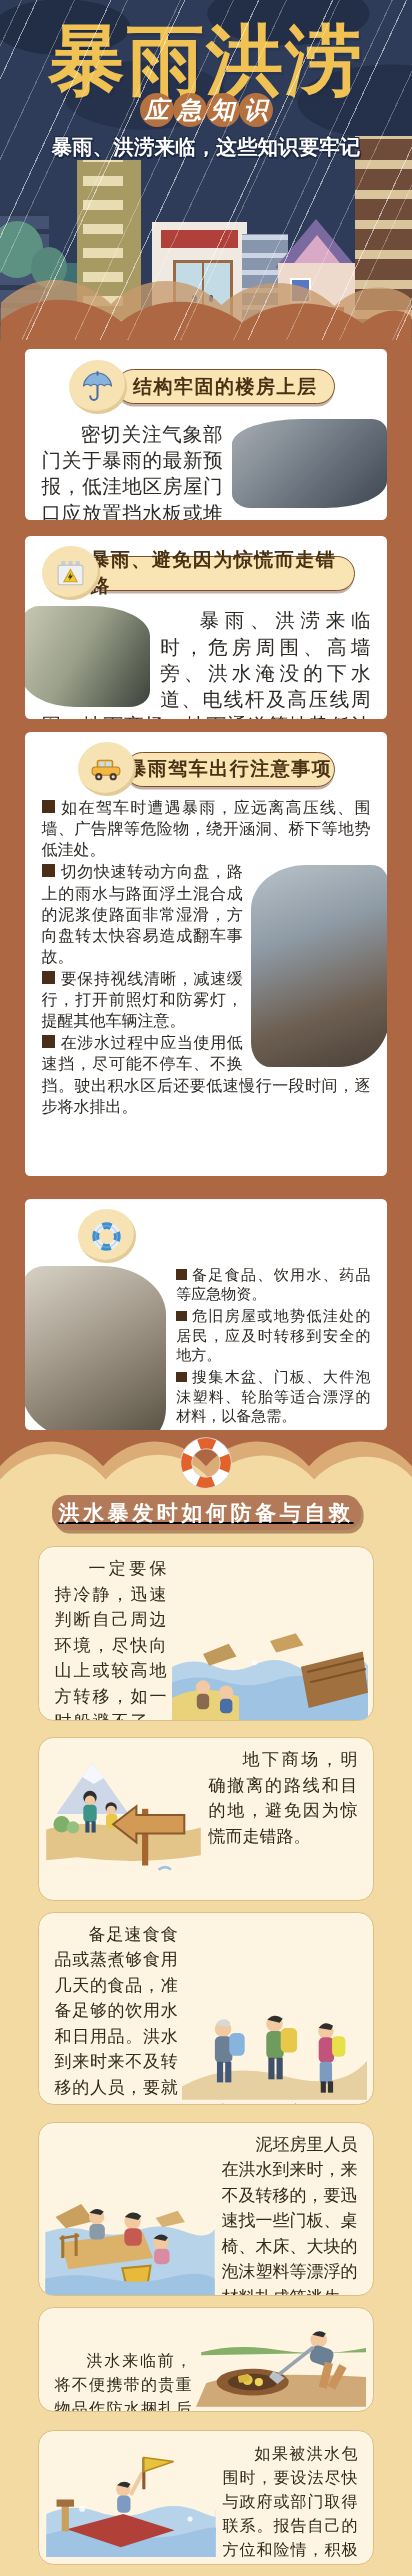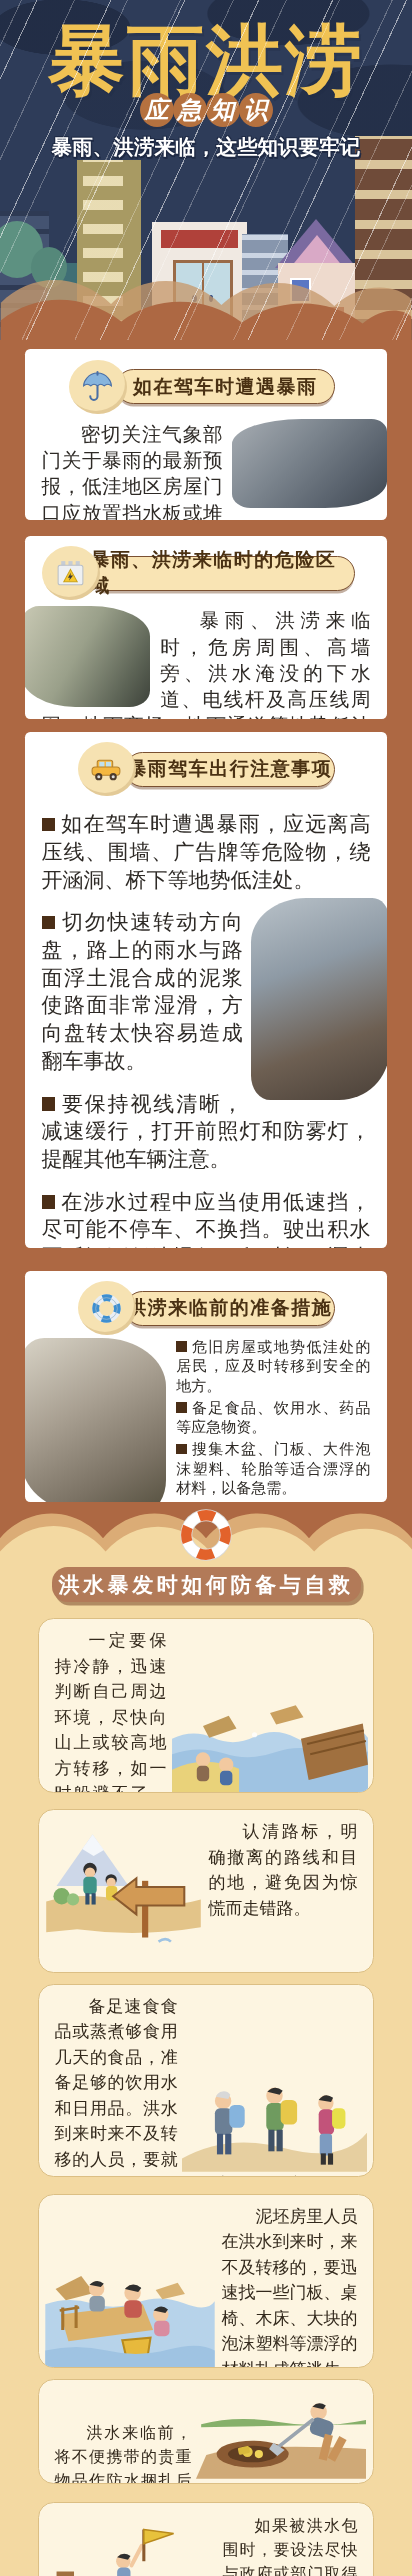--- a/index.html
+++ b/index.html
@@ -57,36 +57,36 @@
   .h-win{position:absolute;bottom:37px;left:12.4px;width:16.5px;height:20.6px;background:#5a77c4;border:2.1px solid #fff;}
   .b-brown{left:355px;width:57px;height:204px;background:#6f4b39;
     background-image:repeating-linear-gradient(0deg,transparent 0 20.6px,#d9c49b 20.6px 30px);}
   .flood-svg{position:absolute;left:0;bottom:0;z-index:5;display:block;}
 
   
   .brown{background:#ad6843;padding:9.3px 25px 0;}
   .wcard{background:#fff;border-radius:5.2px;overflow:hidden;padding:7.2px 16.5px 0;box-sizing:border-box;position:relative;}
   .c1{height:171px;margin-bottom:15.5px;}
   .c2{height:183px;margin-bottom:13px;}
-  .c3{height:516px;margin-bottom:23px;}
+  .c3{height:444px;margin-bottom:23px;}
   .c4{height:231px;}
   .sec-head{display:flex;align-items:center;position:relative;margin-top:3.1px;}
   .oval{width:58px;height:54px;border-radius:50%;background:#f6e2b2;flex:0 0 auto;
     display:flex;align-items:center;justify-content:center;position:relative;z-index:2;
     box-shadow:inset -2.1px -3.1px 0 rgba(170,130,70,.25);}
   .pill{flex:1 1 auto;margin-left:-10.3px;height:33px;background:#f9e4b4;border:1.5px solid #7a5031;border-radius:18.5px;
     display:flex;align-items:center;justify-content:center;position:relative;z-index:1;
     box-shadow:0 3.6px 0 -1px rgba(122,80,49,.45);}
   .pill span{font-size:19px;font-weight:bold;color:#4a3113;letter-spacing:1.5px;}
   .m1{margin-left:27px;margin-right:36px;}
   .m2{margin-left:0;margin-right:15.5px;}
   .m3{margin-left:36px;margin-right:36px;}
   .body-txt{font-size:19.6px;line-height:1.34;color:#2e2a26;margin:8.2px 0 0;text-align:justify;}
   .indent{text-indent:2em;}
-  .bullet{font-size:21px;line-height:1.32;color:#2e2a26;margin:15px 0 0;text-align:justify;}
+  .bullet{font-size:16px;line-height:1.32;color:#2e2a26;margin:1px 0 0;text-align:justify;}
   .sq{display:inline-block;width:13.4px;height:13.4px;background:#4a2e17;margin-right:5.2px;vertical-align:baseline;}
   .c4 .bullet{font-size:15px;line-height:1.3;margin:2.6px 0 0;}
   .c4 .sq{width:10.3px;height:10.3px;margin-right:4.1px;}
   .photo{border-radius:45% 10% 40% 12% / 28% 14% 30% 16%;}
   .ph1{float:right;width:155px;height:89px;margin:5.2px -16.5px 3.1px 9.3px;
     background:linear-gradient(135deg,#a7adb3 0%,#7c858e 40%,#57606b 75%,#3f4750 100%);}
   .ph2{float:left;width:129px;height:101px;margin:6.2px 10.3px 3.1px -20.6px;
     background:linear-gradient(120deg,#c9c9b4 0%,#9aa08a 45%,#5d6456 80%,#3d423a 100%);
     border-radius:14% 46% 16% 42% / 18% 30% 16% 32%;}
   .ph3{float:right;width:138px;height:202px;margin:4.1px -18.5px 3.1px 8.2px;
@@ -98,21 +98,21 @@
 
   
   .transition{position:relative;height:63px;background:#ad6843;overflow:visible;z-index:2;}
   .transition svg.waves{position:absolute;left:0;top:0;display:block;}
   .buoy{position:absolute;left:50%;top:4.1px;margin-left:-29px;z-index:3;}
 
   
   .flood-guide{background:#f3d9a2;padding:2.6px 0 0;position:relative;z-index:1;}
   .banner{width:309px;height:35px;margin:0 auto 15.5px;background:#b27a58;border-radius:15.5px;
     display:flex;align-items:center;justify-content:center;
-    box-shadow:2.6px 3.6px 0 rgba(122,74,46,.55);}
+    box-shadow:2.6px 3.6px 0 rgba(122,74,46,.55);text-decoration:underline;}
   .banner span{color:#fff;font-size:21px;font-weight:bold;letter-spacing:3.6px;}
   .cream{width:336px;margin:0 auto;background:#fdf5e1;border:1px solid #dcbf84;border-radius:15.5px;
     box-sizing:border-box;padding:9.3px 15.5px;overflow:hidden;}
   .cream p{font-size:17px;line-height:1.5;color:#33291c;margin:0;text-indent:2em;text-align:justify;}
   .ilA{float:right;width:196px;height:116px;margin:49px -10.3px 0 5.2px;}
   .ilB{float:left;width:155px;height:135px;margin:0 7.2px 0 -8.2px;}
   .ilC{float:right;width:185px;height:101px;margin:77px -9.3px 0 4.1px;}
   .ilD{float:left;width:170px;height:116px;margin:49px 6.2px 0 -9.3px;}
   .ilE{float:right;width:170px;height:86px;margin:0 -8.2px 0 4.1px;}
   .ilF{float:left;width:170px;height:115px;margin:0 6.2px 0 -8.2px;}
@@ -188,41 +188,41 @@
     <section class="wcard c1">
       <div class="sec-head m1">
         <div class="oval">
           <svg width="33" height="33" viewBox="0 0 64 64">
             <path d="M32 6 C14 6 5 22 5 31 q7 -7 14 0 q6 -7 13 0 q6 -7 13 0 q7 -7 14 0 C59 22 50 6 32 6 Z" fill="#86b4dd" stroke="#4a6fa5" stroke-width="2"></path>
             <path d="M32 31 v20 a7 7 0 0 1 -14 0" fill="none" stroke="#4a6fa5" stroke-width="4" stroke-linecap="round"></path>
             <line x1="32" y1="4" x2="32" y2="9" stroke="#4a6fa5" stroke-width="4" stroke-linecap="round"></line>
           </svg>
         </div>
         <div class="pill">
-          <span>如在驾车时遭遇暴雨</span>
+          <span>结构牢固的楼房上层</span>
         </div>
       </div>
       <div class="photo ph1"></div>
       <p class="body-txt indent">密切关注气象部门关于暴雨的最新预报，低洼地区房屋门口应放置挡水板或堆砌土坡，及时清理室外排水管道设施，保持排水畅通。</p>
     </section>
 
     <section class="wcard c2">
       <div class="sec-head m2">
         <div class="oval">
           <svg width="33" height="33" viewBox="0 0 64 64">
             <rect x="14" y="8" width="8" height="10" fill="#c6ccd4"></rect>
               <rect x="28" y="8" width="8" height="10" fill="#c6ccd4"></rect>
               <rect x="42" y="8" width="8" height="10" fill="#c6ccd4"></rect>
             <rect x="8" y="16" width="48" height="38" rx="4" fill="#eef0f2" stroke="#b9bfc7" stroke-width="2"></rect>
             <polygon points="32,24 45,48 19,48" fill="#f6c62d" stroke="#caa21a" stroke-width="2"></polygon>
             <polygon points="33,30 27,40 31,40 29,46 37,36 32,36" fill="#3a3a3a"></polygon>
           </svg>
         </div>
         <div class="pill">
-          <span>暴雨、洪涝来临时的危险区域</span>
+          <span>暴雨、避免因为惊慌而走错路</span>
         </div>
       </div>
       <div class="photo ph2"></div>
       <p class="body-txt indent">暴雨、洪涝来临时，危房周围、高墙旁、洪水淹没的下水道、电线杆及高压线周围、地下商场、地下通道等地势低洼处都是需要警惕的危险区域。</p>
     </section>
 
     <section class="wcard c3">
       <div class="sec-head m3">
         <div class="oval">
           <svg width="35" height="33" viewBox="0 0 68 64">
@@ -249,27 +249,24 @@
 
     <section class="wcard c4">
       <div class="sec-head m3">
         <div class="oval">
           <svg width="33" height="33" viewBox="0 0 64 64">
             <circle cx="32" cy="32" r="21" fill="none" stroke="#e8eef4" stroke-width="13"></circle>
             <circle cx="32" cy="32" r="21" fill="none" stroke="#3e8fd0" stroke-width="13" stroke-dasharray="16.5 16.5" transform="rotate(-22 32 32)"></circle>
             <circle cx="32" cy="32" r="21" fill="none" stroke="#9db8cc" stroke-width="1.5"></circle>
           </svg>
         </div>
-        <div class="pill">
-          <span>洪涝来临前的准备措施</span>
-        </div>
       </div>
       <div class="photo ph4"></div>
+      <p class="bullet"><span class="sq"></span><span>备足食品、饮用水、药品等应急物资。</span></p>
       <p class="bullet"><span class="sq"></span><span>危旧房屋或地势低洼处的居民，应及时转移到安全的地方。</span></p>
-      <p class="bullet"><span class="sq"></span><span>备足食品、饮用水、药品等应急物资。</span></p>
       <p class="bullet"><span class="sq"></span><span>搜集木盆、门板、大件泡沫塑料、轮胎等适合漂浮的材料，以备急需。</span></p>
 
     </section>
   </main>
 
   <div class="transition">
     <svg class="waves" width="412" height="63" viewBox="0 0 800 122">
       <path d="M0,70 C55,6 145,6 200,70 C255,6 345,6 400,70 C455,6 545,6 600,70 C655,6 745,6 800,70 L800,122 L0,122 Z" fill="#e3b97f" opacity="0.85"></path>
       <path d="M0,96 C60,30 150,30 205,96 C262,32 352,32 408,96 C465,34 555,34 610,96 C665,38 755,38 800,92 L800,122 L0,122 Z" fill="#f3d9a2"></path>
     </svg>
@@ -317,21 +314,21 @@
         <rect x="72" y="112" width="26" height="34" rx="8" fill="#3f9488"></rect>
         <rect x="76" y="144" width="8" height="22" fill="#32506e"></rect>
           <rect x="88" y="144" width="8" height="22" fill="#32506e"></rect>
         <circle cx="126" cy="118" r="11" fill="#2f2f2f"></circle>
           <circle cx="126" cy="123" r="9" fill="#f2c9a0"></circle>
         <rect x="116" y="130" width="22" height="28" rx="7" fill="#e7c84a"></rect>
         <rect x="186" y="120" width="12" height="110" fill="#a5652f"></rect>
         <polygon points="130,150 175,115 175,132 268,132 268,168 175,168 175,185" fill="#d29a55" stroke="#8a5a2e" stroke-width="4"></polygon>
         <path d="M218,238 q14,-10 24,0" stroke="#9fc3e2" stroke-width="5" fill="none"></path>
       </svg>
-      <p>认清路标，明确撤离的路线和目的地，避免因为惊慌而走错路。</p>
+      <p>地下商场，明确撤离的路线和目的地，避免因为惊慌而走错路。</p>
     </div>
 
     <div class="cream cC">
       <svg class="ilC" viewBox="0 0 360 196">
         <path d="M0,170 Q90,120 200,150 T360,120 L360,196 L0,196 Z" fill="#e6cfa0"></path>
         <circle cx="80" cy="58" r="16" fill="#f2c9a0"></circle>
           <path d="M66,50 a16 16 0 0 1 28,-4 l-4,8" fill="#d8d8d8"></path>
         <rect x="64" y="72" width="34" height="52" rx="10" fill="#6b7f95"></rect>
         <rect x="92" y="66" width="30" height="44" rx="10" fill="#86b4dd"></rect>
         <rect x="68" y="122" width="12" height="40" fill="#44597a"></rect>

